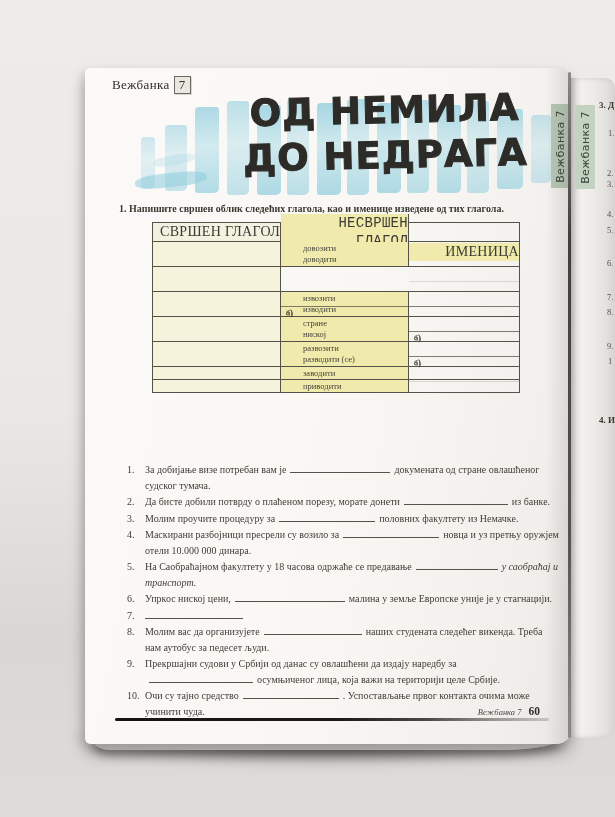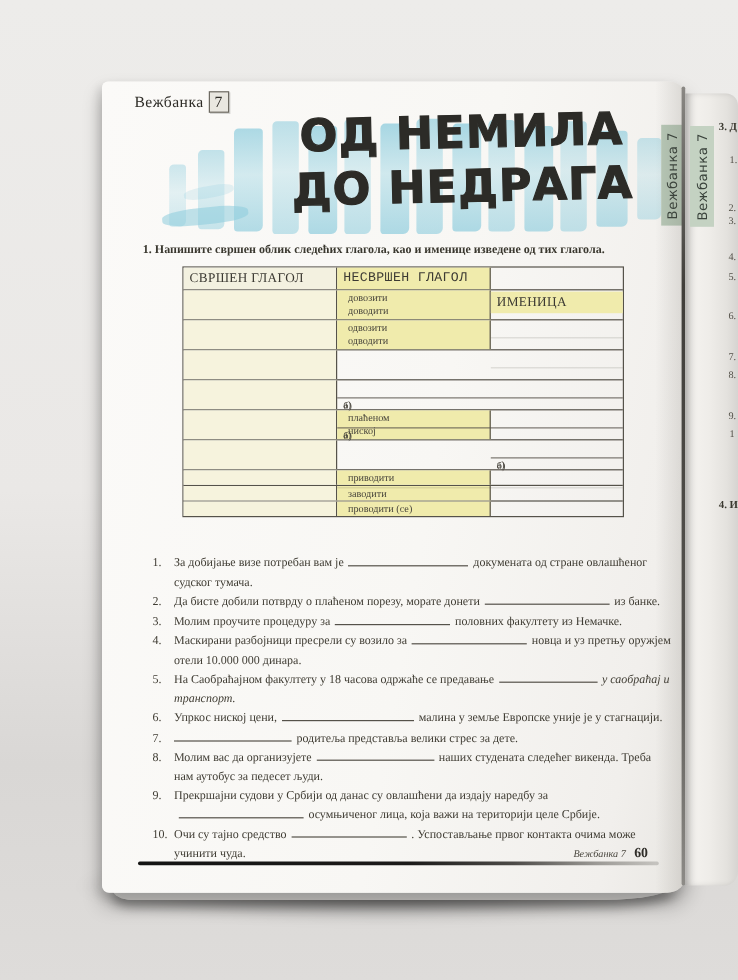--- a/index.html
+++ b/index.html
@@ -43,26 +43,26 @@
   .title-text{position:absolute;left:60px;top:-7px;width:380px;text-align:center;z-index:2;
     transform:rotate(-1.3deg);
     font-family:"DejaVu Sans",sans-serif;font-weight:bold;font-size:37px;line-height:45px;
     color:#2c2b27;-webkit-text-stroke:1px #2c2b27;letter-spacing:1px;}
   
   .instr1{position:absolute;left:34px;top:135px;width:445px;font-size:10px;font-weight:bold;color:#3a382f;}
   .tbl{position:absolute;left:67px;top:154px;width:368px;border:1px solid #55524a;
     font-size:8.5px;color:#45423a;box-sizing:border-box;}
   .trow{display:flex;border-top:1px solid #55524a;box-sizing:border-box;}
   .trow:first-child{border-top:none;}
-  .hdr{height:18px;align-items:center;font-size:11px;letter-spacing:0.3px;color:#3c3a33;}
+  .hdr{height:18px;align-items:center;font-size:14px;letter-spacing:0.3px;color:#3c3a33;text-align:right;}
   .tall{height:25px;}
   .short{height:13px;}
   .c1{width:128px;flex:none;background:#f6f3dd;border-right:1px solid #55524a;box-sizing:border-box;}
   .c2{width:128px;flex:none;background:#f0ebac;border-right:1px solid #55524a;
-    box-sizing:border-box;padding:1px 0 0 9px;line-height:11px;}
+    box-sizing:border-box;padding:1px 0 0 22px;line-height:11px;}
   .c3{flex:1;background:#f0ebac;box-sizing:border-box;position:relative;margin-top:39px;}
   .hdr .c1,.hdr .c2{padding:0 0 0 5px;background:#f3f1e0;line-height:18px;}
   .hdr .c2{background:#f0ebac;font-family:Liberation Mono, monospace;}
   .hdr .c3{padding:0 0 0 5px;line-height:18px;}
   .c3 .sub{height:50%;box-sizing:border-box;padding:0 0 0 5px;line-height:12px;}
   .c3 .sub:first-child{border-bottom:1px solid rgba(85,82,74,0.75);}
   .c3 .faintline{position:absolute;left:0;right:0;top:50%;height:1px;background:rgba(85,82,74,0.18);}
   
   .instr2{position:absolute;left:27px;top:371px;width:445px;font-size:10px;font-weight:bold;color:#3a382f;}
   .sentences{position:absolute;left:42px;top:394px;width:432px;margin:0;padding:0;list-style:none;
@@ -136,77 +136,68 @@
       <div class="c2">
         <div>довозити</div>
         <div>доводити</div>
       </div>
       <div class="c3">
           <div class="faintline"></div>
         </div>
     </div>
     <div class="trow tall">
       <div class="c1"></div>
-      <div class="c2">
-        <div>одвозити</div>
-        <div>одводити</div>
+      <div class="c3">
+        <div class="sub">а)</div>
+        <div class="sub">б)</div>
+      </div>
+    </div>
+    <div class="trow tall">
+      <div class="c1"></div>
+      <div class="c2">
+        <div>извозити</div>
+        <div>изводити</div>
+      </div>
+      <div class="c3">
+        <div class="sub">а)</div>
+        <div class="sub">б)</div>
+      </div>
+    </div>
+    <div class="trow tall">
+      <div class="c1"></div>
+      <div class="c2">
+        <div>стране</div>
+        <div>ниској</div>
+      </div>
+      <div class="c3">
+        <div class="sub">а)</div>
+        <div class="sub">б)</div>
+      </div>
+    </div>
+    <div class="trow tall">
+      <div class="c1"></div>
+      <div class="c2">
+        <div>развозити</div>
+        <div>разводити (се)</div>
       </div>
       <div class="c3">
           <div class="faintline"></div>
         </div>
     </div>
-    <div class="trow tall">
-      <div class="c1"></div>
-      <div class="c3">
-        <div class="sub">а)</div>
-        <div class="sub">б)</div>
-      </div>
-    </div>
-    <div class="trow tall">
-      <div class="c1"></div>
-      <div class="c3">
-        <div class="sub">а)</div>
-        <div class="sub">б)</div>
-      </div>
-    </div>
-    <div class="trow tall">
-      <div class="c1"></div>
-      <div class="c2">
-        <div>плаћеном</div>
-        <div>ниској</div>
-      </div>
-      <div class="c3">
-        <div class="sub">а)</div>
-        <div class="sub">б)</div>
-      </div>
-    </div>
-    <div class="trow tall">
-      <div class="c1"></div>
-      <div class="c3">
-          <div class="faintline"></div>
-        </div>
-    </div>
     <div class="trow short">
       <div class="c1"></div>
       <div class="c2">
+        <div>заводити</div>
+      </div>
+      <div class="c3"></div>
+    </div>
+    <div class="trow short">
+      <div class="c1"></div>
+      <div class="c2">
         <div>приводити</div>
-      </div>
-      <div class="c3"></div>
-    </div>
-    <div class="trow short">
-      <div class="c1"></div>
-      <div class="c2">
-        <div>заводити</div>
-      </div>
-      <div class="c3"></div>
-    </div>
-    <div class="trow short">
-      <div class="c1"></div>
-      <div class="c2">
-        <div>проводити (се)</div>
       </div>
       <div class="c3"></div>
     </div>
   </div>
 
 
   <ol class="sentences">
     <li>
       <span class="num">1.</span>
       <span class="txt"><span>За добијање визе потребан вам је</span><span class="blank" style="width:100px"></span><span>докумената од стране овлашћеног судског тумача.</span></span>
@@ -226,21 +217,21 @@
     <li>
       <span class="num">5.</span>
       <span class="txt"><span>На Саобраћајном факултету  у 18 часова одржаће се предавање</span><span class="blank" style="width:82px"></span><span class="italic">у саобраћај и транспорт.</span></span>
     </li>
     <li>
       <span class="num">6.</span>
       <span class="txt"><span>Упркос ниској цени,</span><span class="blank" style="width:110px"></span><span>малина у земље Европске уније је у стагнацији.</span></span>
     </li>
     <li>
       <span class="num">7.</span>
-      <span class="txt"><span></span><span class="blank" style="width:98px;margin-left:0"></span><span>родитеља представља велики стрес за дете.</span></span>
+      <span class="txt"><span></span><span class="blank" style="width:98px;margin-left:0"></span></span>
     </li>
     <li>
       <span class="num">8.</span>
       <span class="txt"><span>Молим вас да организујете</span><span class="blank" style="width:98px"></span><span>наших студената следећег викенда. Треба нам аутобус за педесет људи.</span></span>
     </li>
     <li>
       <span class="num">9.</span>
       <span class="txt"><span>Прекршајни судови у Србији од данас су овлашћени да издају наредбу за</span><span class="blank" style="width:104px"></span><span>осумњиченог лица, која важи на територији целе Србије.</span></span>
     </li>
     <li>

